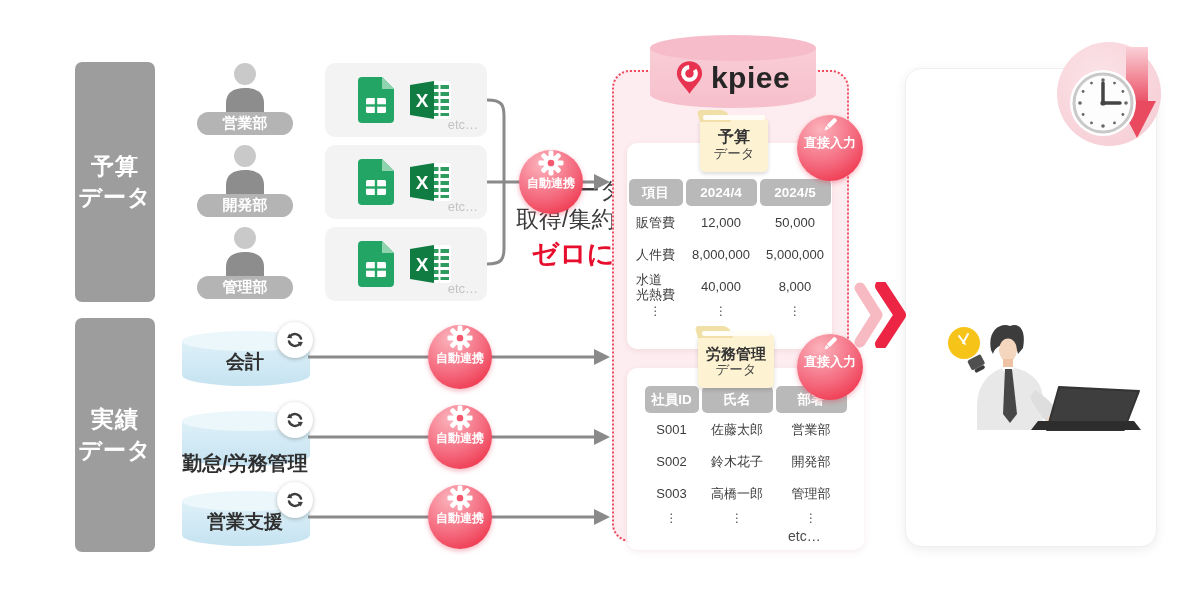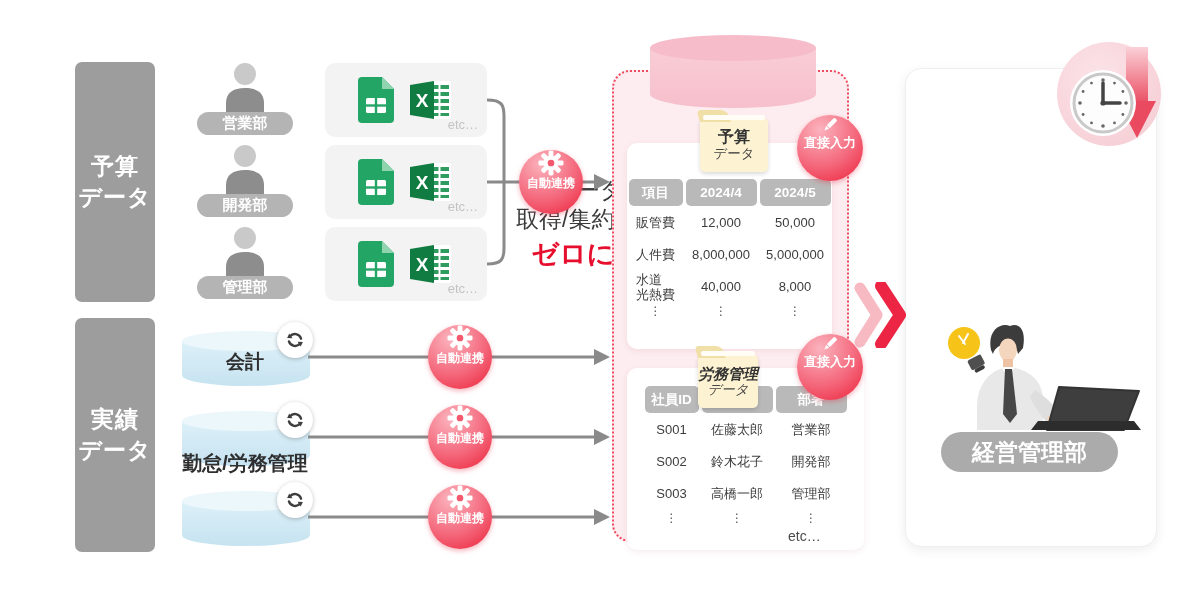--- a/index.html
+++ b/index.html
@@ -215,20 +215,21 @@
       <polygon points="3.4,9.8 9.2,10.2 5.8,5.0" fill="#3d3d3d"></polygon>
       <path d="M5.4 13.6 A7 7 0 0 0 17.6 15.8" stroke="#3d3d3d" stroke-width="2.6" fill="none" stroke-linecap="round"></path>
       <polygon points="20.6,14.2 14.8,13.8 18.2,19.0" fill="#3d3d3d"></polygon>
     </svg>
   </div>
 
   <svg class="abs" style="left:180px;top:490px;" width="132" height="58" viewBox="0 0 132 58">
     <path d="M2 11 L2 45 A64 11 0 0 0 130 45 L130 11" fill="url(#bluecyl)"></path>
     <ellipse cx="66" cy="11" rx="64" ry="10" fill="#ecf7fb"></ellipse>
   </svg>
+  <div class="cyl-label abs" style="left:180px;top:509px;">営業支援</div>
   <div class="abs refresh-badge" style="left:277px;top:482px;">
     <svg width="22" height="22" viewBox="0 0 24 24">
       <path d="M18.6 10.4 A7 7 0 0 0 6.4 8.2" stroke="#3d3d3d" stroke-width="2.6" fill="none" stroke-linecap="round"></path>
       <polygon points="3.4,9.8 9.2,10.2 5.8,5.0" fill="#3d3d3d"></polygon>
       <path d="M5.4 13.6 A7 7 0 0 0 17.6 15.8" stroke="#3d3d3d" stroke-width="2.6" fill="none" stroke-linecap="round"></path>
       <polygon points="20.6,14.2 14.8,13.8 18.2,19.0" fill="#3d3d3d"></polygon>
     </svg>
   </div>
 
   <div class="abs gear-badge" style="left:519px;top:150px;">
@@ -313,20 +314,27 @@
   <svg class="abs" style="left:648px;top:34px;z-index:3;" width="170" height="78" viewBox="0 0 170 78">
     <defs>
         <linearGradient id="pinkcyl" x1="0" y1="0" x2="0" y2="1">
           <stop offset="0" stop-color="#f9cdd6"></stop>
           <stop offset="1" stop-color="#f6bfcb"></stop>
         </linearGradient>
       </defs>
     <path d="M2 14 L2 60 A83 14 0 0 0 168 60 L168 14" fill="url(#pinkcyl)"></path>
     <ellipse cx="85" cy="14" rx="83" ry="13" fill="#f6bcc9"></ellipse>
   </svg>
+  <div class="abs" style="left:648px;top:60px;width:170px;display:flex;align-items:center;justify-content:center;gap:8px;z-index:4;">
+    <svg width="27" height="35" viewBox="0 0 30 38">
+      <path d="M15 1 C7 1 1 7 1 14.5 C1 22 8 27 15 37 C22 27 29 22 29 14.5 C29 7 23 1 15 1 Z" fill="#e73350"></path>
+      <circle cx="15" cy="14.5" r="7" fill="none" stroke="#fff" stroke-width="4.6" stroke-dasharray="36 8" transform="rotate(-35 15 14.5)"></circle>
+    </svg>
+    <span style="font-size:30px;font-weight:bold;color:#262626;letter-spacing:.5px;">kpiee</span>
+  </div>
 
   <div class="folder" style="left:700px;top:118px;width:68px;height:54px;">
     <span class="f1">予算</span>
     <span class="f2">データ</span>
   </div>
   <div class="abs pen-badge" style="left:797px;top:115px;">
     <svg width="20" height="20" viewBox="0 0 24 24">
       <g transform="rotate(45 12 12)" fill="#fff">
           <rect x="9.5" y="2" width="5" height="13" rx="1.2"></rect>
           <path d="M9.5 16 h5 l-2.5 5.5 z"></path>
@@ -346,21 +354,21 @@
     <div class="td">5,000,000</div>
     <div class="td">水道
 光熱費</div>
     <div class="td">40,000</div>
     <div class="td">8,000</div>
     <div class="td dots">⋮</div>
     <div class="td dots">⋮</div>
     <div class="td dots">⋮</div>
   </div>
 
-  <div class="folder" style="left:698px;top:354px;width:60px;height:54px;font-style:italic;">
+  <div class="folder" style="left:698px;top:334px;width:76px;height:54px;">
     <span class="f1" style="font-size:15px;">労務管理</span>
     <span class="f2">データ</span>
   </div>
   <div class="abs pen-badge" style="left:797px;top:334px;">
     <svg width="20" height="20" viewBox="0 0 24 24">
       <g transform="rotate(45 12 12)" fill="#fff">
           <rect x="9.5" y="2" width="5" height="13" rx="1.2"></rect>
           <path d="M9.5 16 h5 l-2.5 5.5 z"></path>
         </g>
     </svg>
@@ -455,15 +463,14 @@
       <path d="M70,69 L77,69 L82,114 L75,123 L68,114 Z" fill="#474747"></path>
       <path d="M100,90 C113,98 120,107 125,114 L113,124 C104,113 98,104 95,97 Z" fill="#dedede"></path>
       <ellipse cx="119" cy="119" rx="7" ry="4.5" fill="#f4d5bd"></ellipse>
     </g>
     <g>
       <path d="M112,130 L124,87 L204,91 L189,130 Z" fill="#3e3e3e" stroke="#333" stroke-width="2" stroke-linejoin="round"></path>
       <polygon points="96,130 206,130 199,121 103,121" fill="#2d2d2d"></polygon>
     </g>
   </svg>
 
-  <div id="dept-pill" class="abs">経営管理部</div>
 
 </div>
 
 </body></html>

